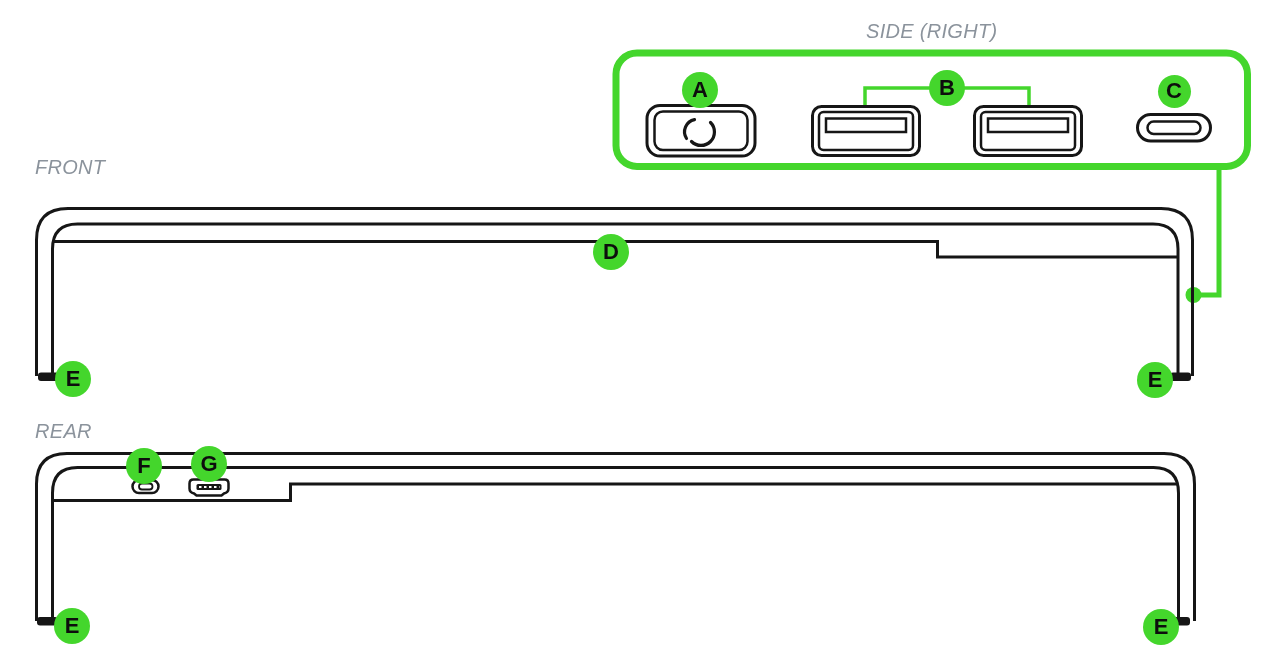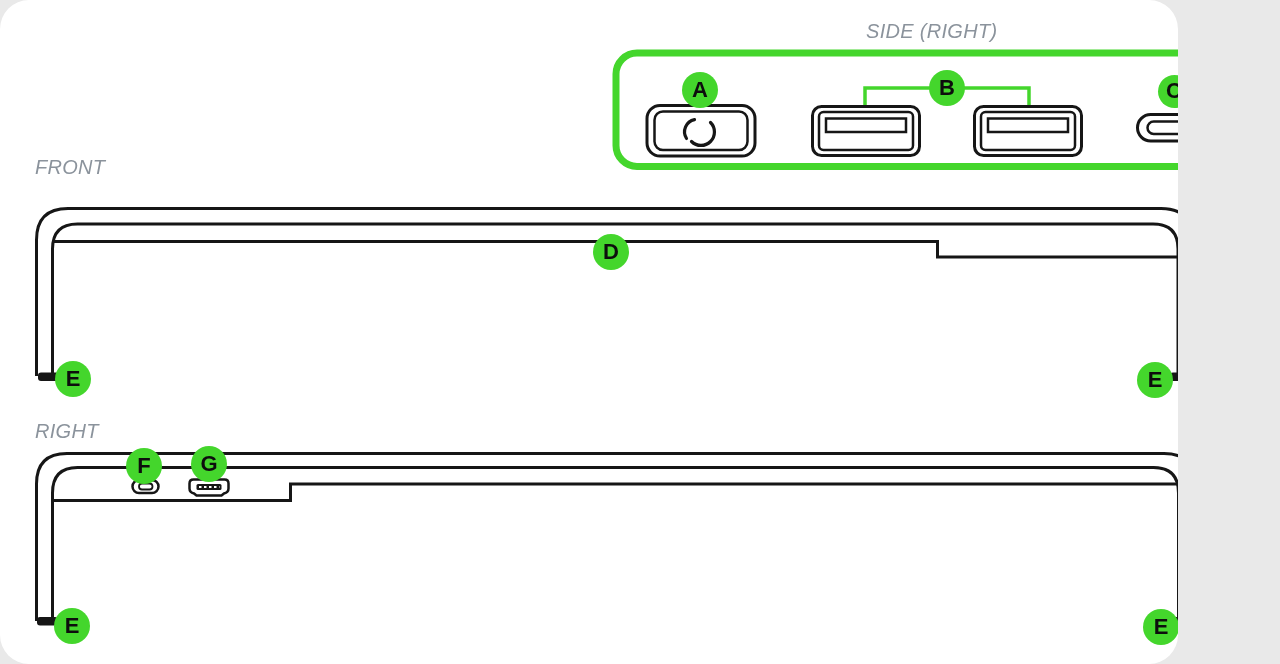--- a/index.html
+++ b/index.html
@@ -4,25 +4,24 @@
 <style>
   :root{
     --accent:#44d62c;
     --line:#161616;
     --title:#8b939c;
     --bg:#ffffff;
   }
   html,body{margin:0;padding:0;background:#e9e9e9;}
   .canvas{
     position:relative;
-    width:1178px;height:664px;
+    width:1280px;height:664px;
     background:var(--bg);
     overflow:hidden;
     font-family:"Liberation Sans", sans-serif;
-    border-radius:29px;
   }
   svg{position:absolute;left:0;top:0;}
   
   .k-stroke{stroke:var(--line);fill:none;}
   .k-fill{fill:var(--line);stroke:none;}
   .g-stroke{stroke:var(--accent);fill:none;}
   .g-fill{fill:var(--accent);stroke:none;}
   .white-dash{stroke:#ffffff;fill:none;}
 
   .view-title{
@@ -116,21 +115,21 @@
       <g>
         <path d="M 193.5 479.5 L 224.5 479.5 Q 228.5 479.5 228.5 483.5 L 228.5 488.5 Q 228.5 492.5 224 493.5 L 221.5 495.5 L 196.5 495.5 L 194 493.5 Q 189.5 492.5 189.5 488.5 L 189.5 483.5 Q 189.5 479.5 193.5 479.5 Z" class="k-stroke" stroke-width="2.5"></path>
         <rect x="196.5" y="484" width="25" height="6" rx="1.5" class="k-fill"></rect>
         <line x1="199" y1="487" x2="219.5" y2="487" class="white-dash" stroke-width="2" stroke-dasharray="2.5 2.5"></line>
       </g>
     </g>
   </svg>
 
   <div class="view-title" style="left:866px;top:20px">SIDE (RIGHT)</div>
   <div class="view-title" style="left:35px;top:156px">FRONT</div>
-  <div class="view-title" style="left:35px;top:420px">RIGHT</div>
+  <div class="view-title" style="left:35px;top:420px">REAR</div>
 
   <div class="callout" style="left:700px;top:90px">
     <span>A</span>
     </div>
 
   <div class="callout" style="left:947px;top:88px">
     <span>B</span>
     </div>
 
   <div class="callout callout--sm" style="left:1174px;top:91px">

